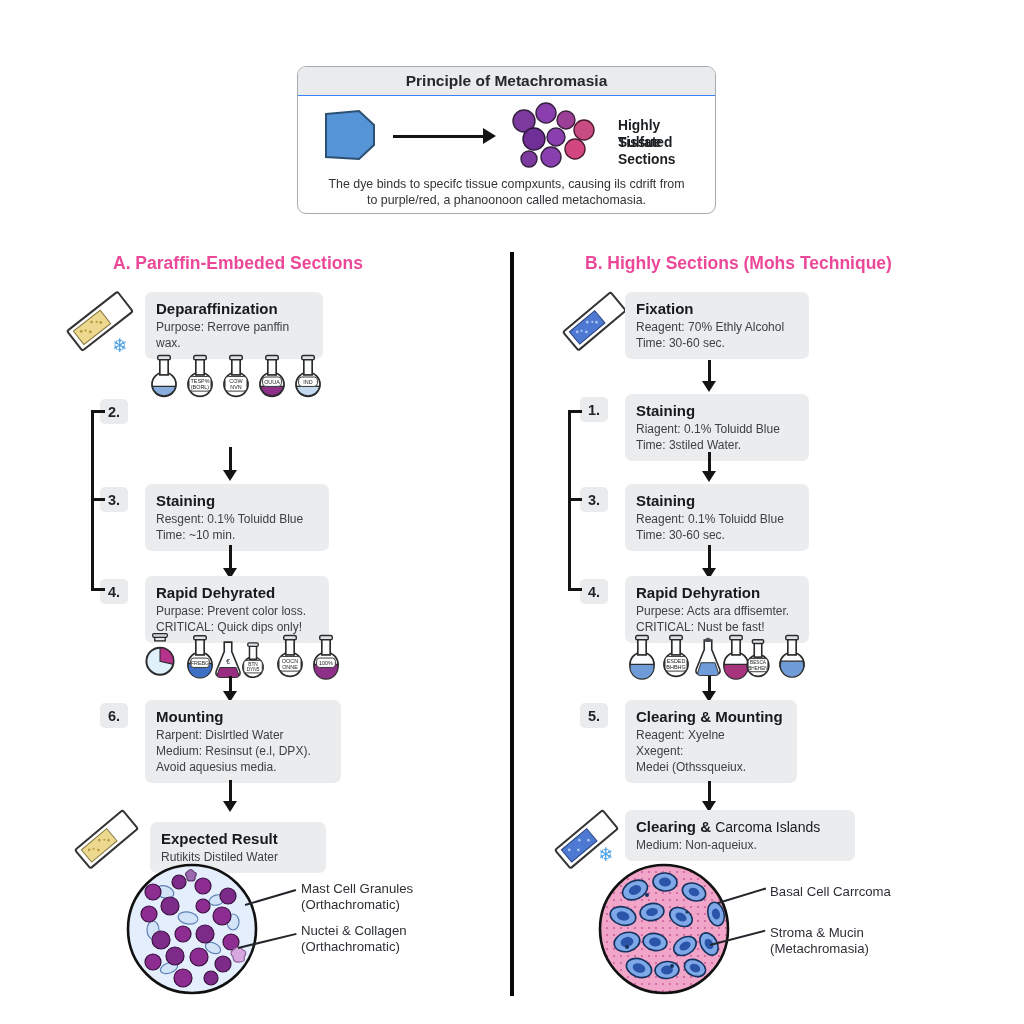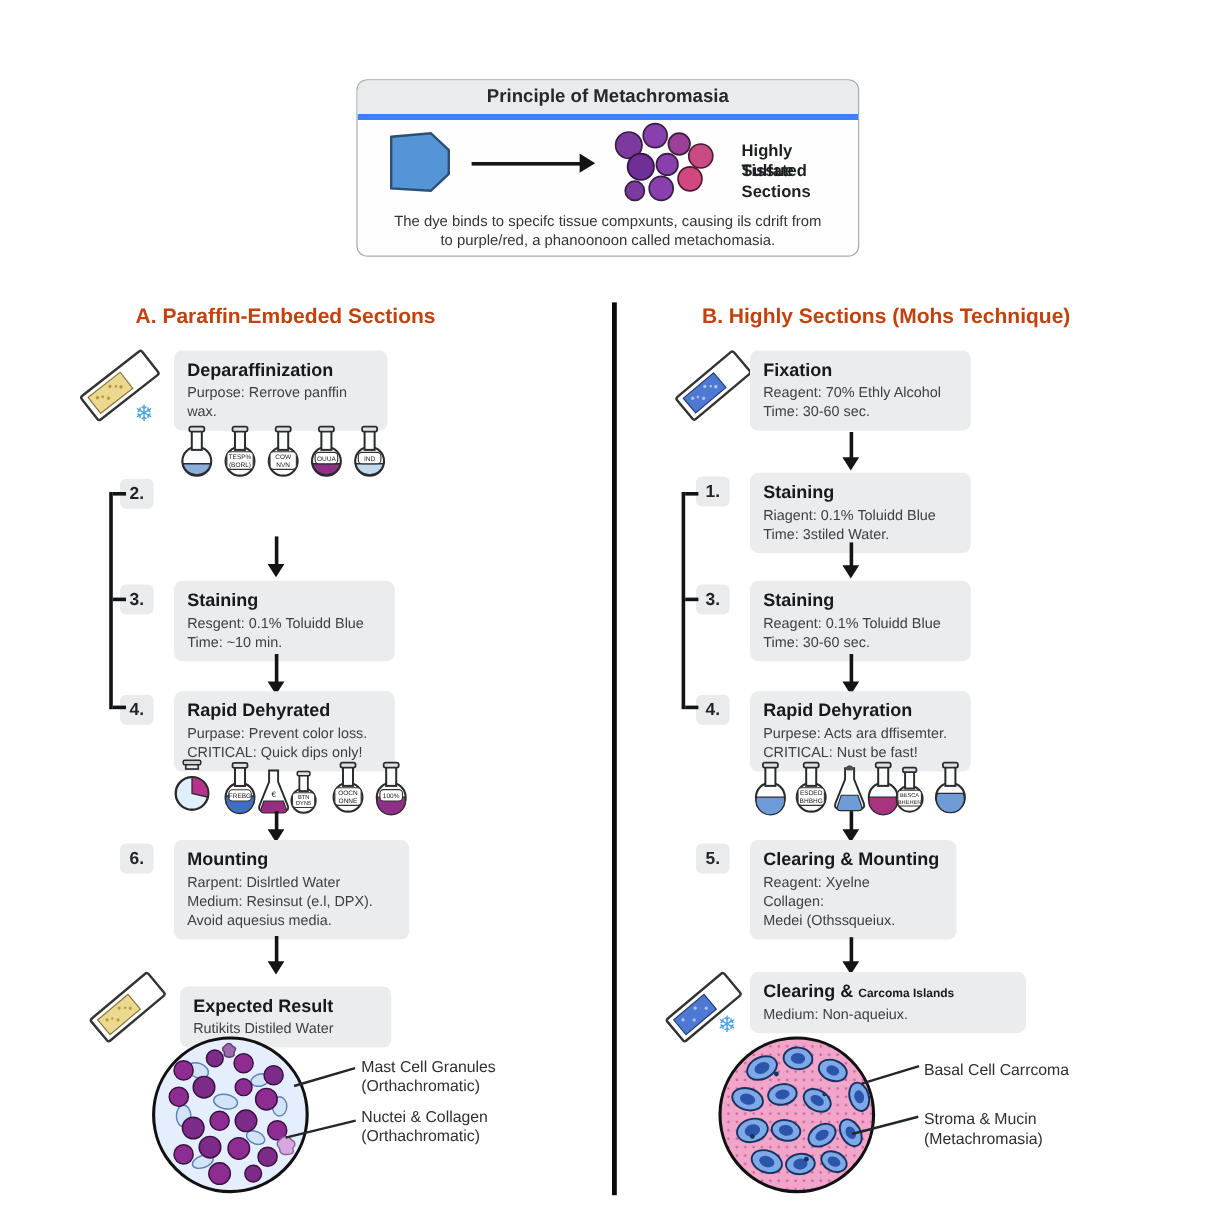--- a/index.html
+++ b/index.html
@@ -2,25 +2,25 @@
 <html><head>
 <meta charset="utf-8">
 <style>
   html,body{margin:0;padding:0;background:#ffffff;}
   #canvas{position:relative;width:1024px;height:1024px;background:#ffffff;overflow:hidden;
           font-family:"Liberation Sans","DejaVu Sans",sans-serif;color:#1a1c1e;}
   .abs{position:absolute;}
   .title{width:1024px;text-align:center;font-size:27px;font-weight:700;letter-spacing:.2px;color:#121416;}
   .pbox{border:1.6px solid #a6abb0;border-radius:9px;background:#fefefe;}
   .phdr{position:absolute;left:0;top:0;right:0;height:28px;line-height:28px;text-align:center;
-        font-weight:700;font-size:15.5px;color:#26292c;background:#e9ebed;border-bottom:5px solid #3b82f6;
+        font-weight:700;font-size:15.5px;color:#26292c;background:#e9ebed;border-bottom:1px solid #3b82f6;
         border-radius:8px 8px 0 0;}
   .pcap{width:100%;text-align:center;font-size:12.4px;color:#303438;}
   .plabel{font-weight:700;font-size:13.8px;color:#1c1f22;line-height:1.25;}
-  .colhdr{font-weight:700;font-size:17.5px;color:#c2410c;}
+  .colhdr{font-weight:700;font-size:17.5px;color:#ec4899;}
   .sbox{background:#eaecee;border-radius:7px;padding:8px 11px;box-sizing:border-box;}
   .sbox .t{font-weight:700;font-size:15px;color:#17191b;margin-bottom:2px;}
   .sbox .l{font-size:12px;color:#3d4145;line-height:1.34;}
   .chip{width:28px;height:25px;background:#e9ebed;border-radius:5px;display:flex;align-items:center;
         justify-content:center;font-weight:700;font-size:14.5px;color:#1f2326;}
   .varrow{width:3px;background:#141414;}
   .varrow i{position:absolute;bottom:-10px;left:-6.2px;width:0;height:0;
             border:7.7px solid transparent;border-top:11px solid #141414;border-bottom:0;}
   .harrow{height:3px;background:#141414;}
   .harrow i{position:absolute;right:-11px;top:-7px;width:0;height:0;
@@ -366,42 +366,42 @@
     <rect x="11" y="1.5" width="12" height="4" rx="1.5" fill="#dfe3e8" stroke="#2b2b2b" stroke-width="1.4"></rect>
   </svg>
   <div class="abs varrow" style="left:708px;top:676px;height:16px;">
       <i></i>
     </div>
 
   <div class="abs chip" style="left:580px;top:703px;">5.</div>
   <div class="abs sbox" style="left:625px;top:700px;width:172px;">
     <div class="t">Clearing &amp; Mounting</div>
     <div class="l">Reagent: Xyelne</div>
-    <div class="l">Collagen:</div>
+    <div class="l">Xxegent:</div>
     <div class="l">Medei (Othssqueiux.</div>
   </div>
   <div class="abs varrow" style="left:708px;top:781px;height:21px;">
       <i></i>
     </div>
 
   <svg class="abs" style="left:548px;top:806px;" width="80" height="64" viewBox="0 0 80 64">
     <g transform="rotate(-40 40 32)">
       <rect x="7" y="20" width="62" height="24" rx="2" fill="#ffffff" stroke="#333" stroke-width="2"></rect>
       <rect x="12" y="24" width="33" height="16" fill="#4e79d2" stroke="#26407c" stroke-width="1"></rect>
       <circle cx="18" cy="29" r="1.4" fill="#a9c4f2"></circle>
         <circle cx="25" cy="35" r="1.4" fill="#a9c4f2"></circle>
       <circle cx="32" cy="28" r="1.4" fill="#a9c4f2"></circle>
         <circle cx="39" cy="34" r="1.4" fill="#a9c4f2"></circle>
     </g>
   </svg>
   <div class="abs snow" style="left:598px;top:845px;">❄</div>
   <div class="abs sbox" style="left:625px;top:810px;width:230px;">
     <div class="t">
       <span>Clearing &amp;</span>
-      <span style="font-weight:700;font-size:10px;">Carcoma Islands</span>
+      <span style="font-weight:400;font-size:14px;">Carcoma Islands</span>
     </div>
     <div class="l">Medium: Non-aqueiux.</div>
   </div>
 
   <svg class="abs" style="left:597px;top:862px;" width="135" height="135" viewBox="0 0 135 135">
     <defs>
       <clipPath id="clipB">
           <circle cx="67" cy="67" r="63"></circle>
         </clipPath>
       <pattern id="dotsB" width="7" height="7" patternUnits="userSpaceOnUse">

